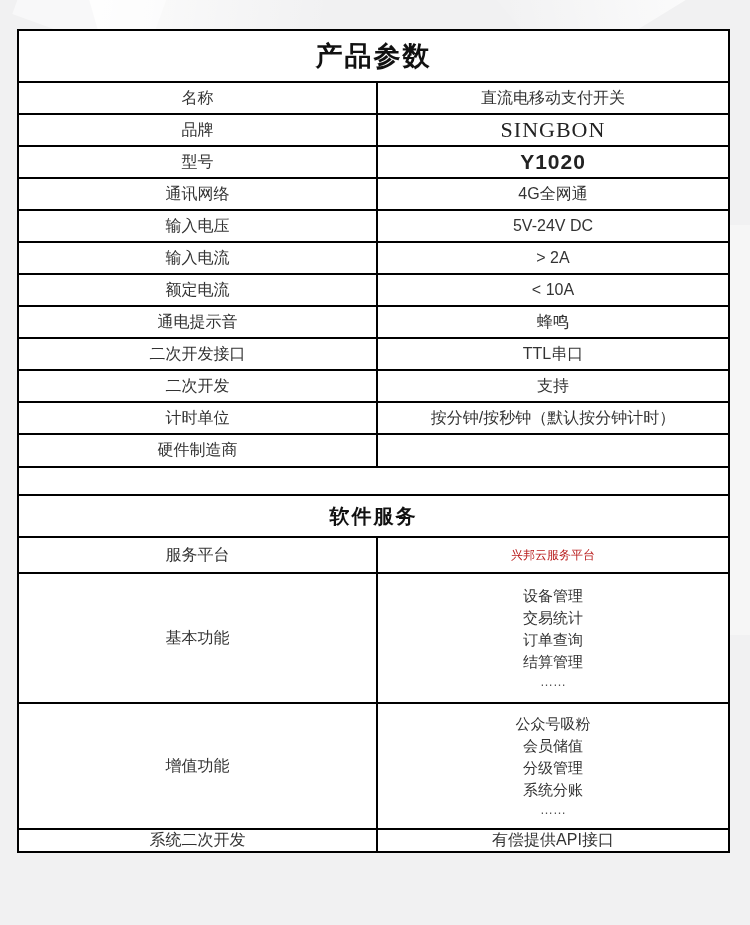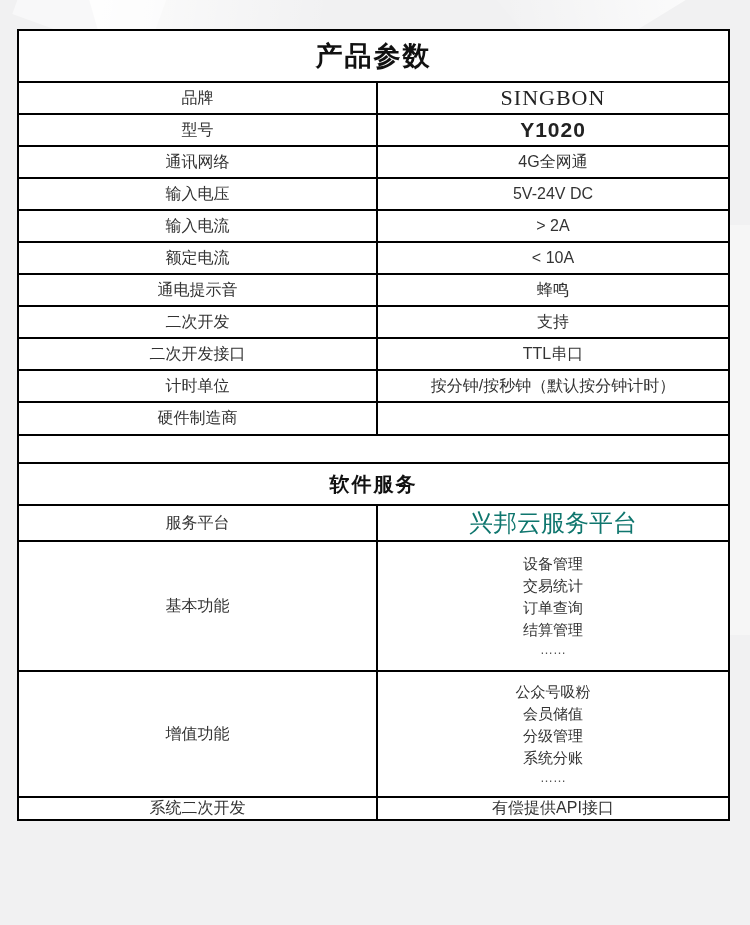--- a/index.html
+++ b/index.html
@@ -87,22 +87,22 @@
   }
   td.v-model{
     font-weight:700;
     font-size:21px;
     letter-spacing:1px;
     color:#222;
     border-radius:7px;
   }
   td.v-serif-cn1{
     font-family:Liberation Mono, monospace;
-    font-size:24px;
-    color:#0f766e;
+    font-size:12px;
+    color:#b91c1c;
   }
   td.v-serif-cn2{
     font-family:"Liberation Serif","DejaVu Serif",serif;
     font-size:20px;
     color:#222;
   }
   .feature-line{
     line-height:22px;
     font-size:15px;
     color:#333;
@@ -130,20 +130,24 @@
       <col class="c-label">
         <col class="c-value">
     </colgroup>
 
     <tbody>
         <tr>
       <th colspan="2" class="section-title t-big">产品参数</th>
     </tr>
 
     <tr class="row">
+      <td class="lbl">名称</td>
+      <td class="val">直流电移动支付开关</td>
+    </tr>
+    <tr class="row">
       <td class="lbl">品牌</td>
       <td class="val v-serif-caps">SINGBON</td>
     </tr>
     <tr class="row">
       <td class="lbl">型号</td>
       <td class="val v-model">Y1020</td>
     </tr>
     <tr class="row">
       <td class="lbl">通讯网络</td>
       <td class="val">4G全网通</td>
@@ -158,26 +162,26 @@
     </tr>
     <tr class="row">
       <td class="lbl">额定电流</td>
       <td class="val">&lt; 10A</td>
     </tr>
     <tr class="row">
       <td class="lbl">通电提示音</td>
       <td class="val">蜂鸣</td>
     </tr>
     <tr class="row">
+      <td class="lbl">二次开发接口</td>
+      <td class="val">TTL串口</td>
+    </tr>
+    <tr class="row">
       <td class="lbl">二次开发</td>
       <td class="val">支持</td>
-    </tr>
-    <tr class="row">
-      <td class="lbl">二次开发接口</td>
-      <td class="val">TTL串口</td>
     </tr>
     <tr class="row">
       <td class="lbl">计时单位</td>
       <td class="val">按分钟/按秒钟（默认按分钟计时）</td>
     </tr>
     <tr class="row-last1">
       <td class="lbl">硬件制造商</td>
       <td class="val"></td>
     </tr>
 

